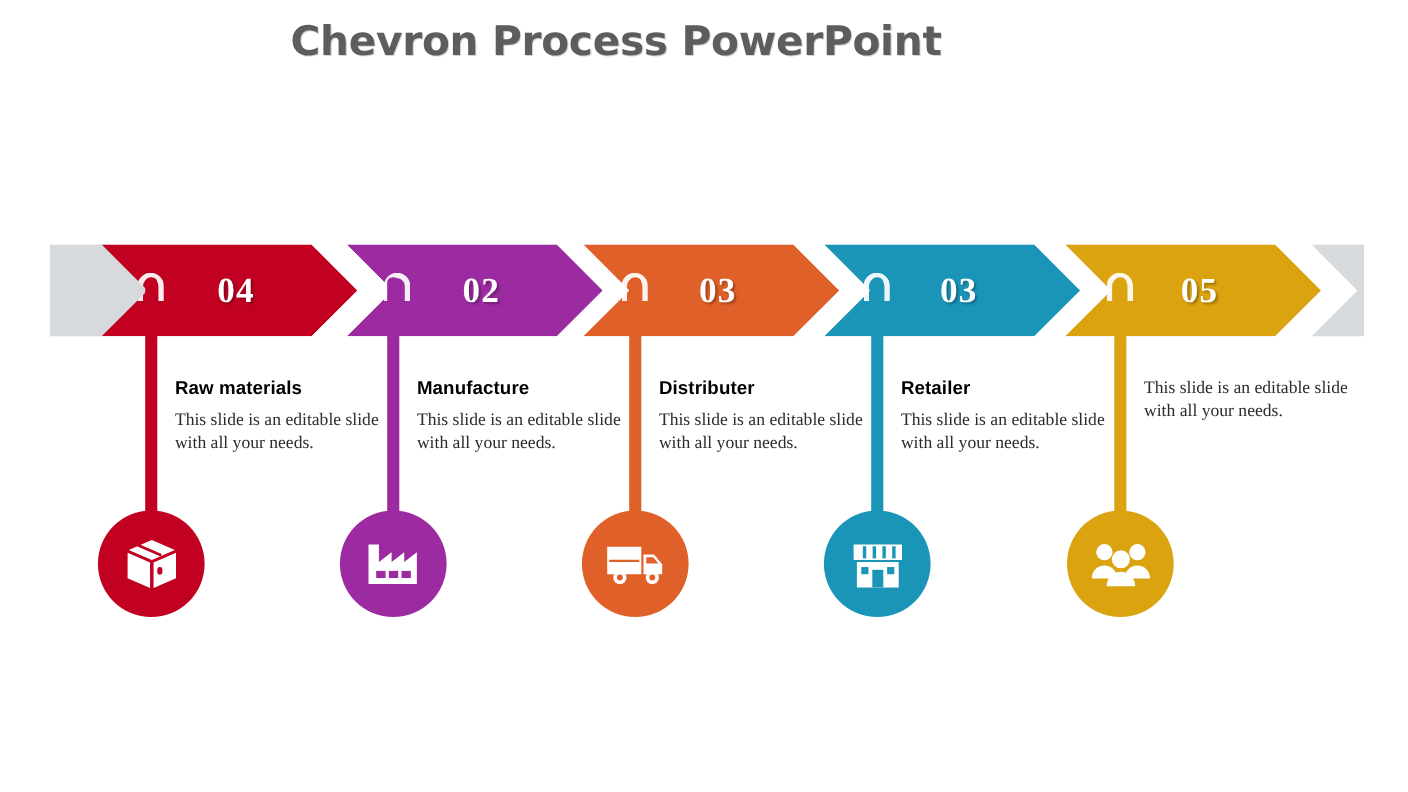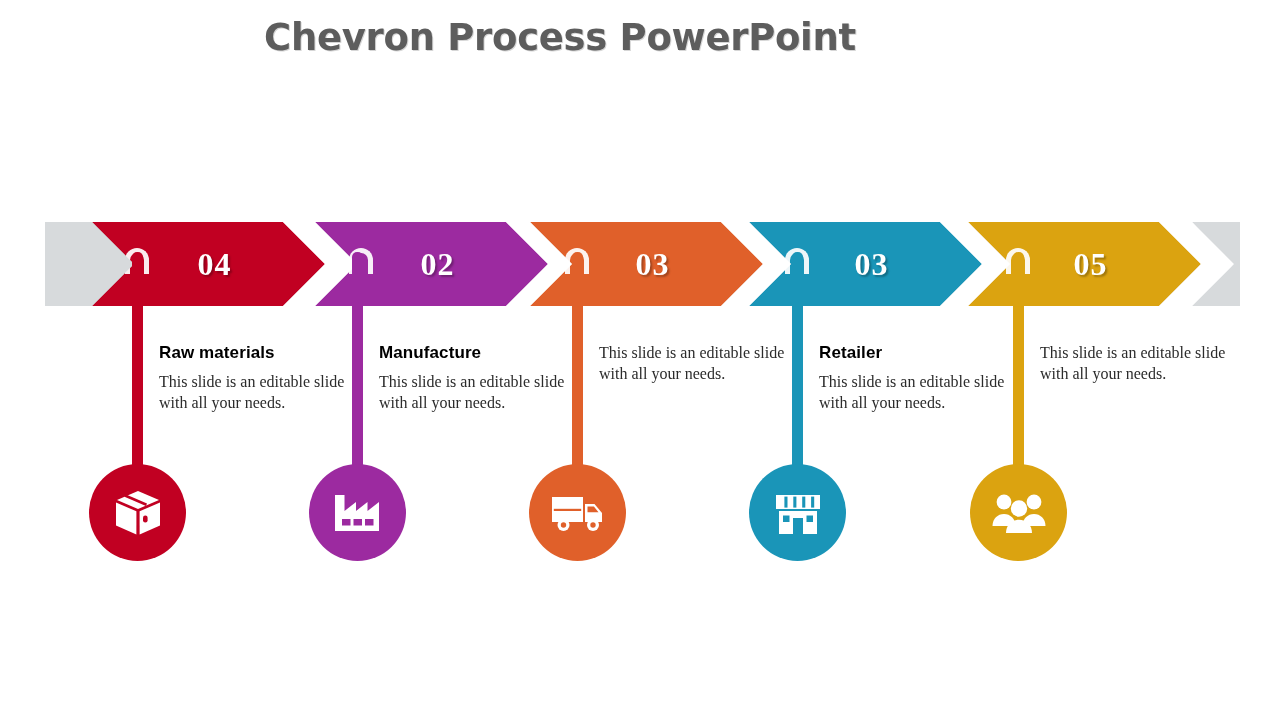--- a/index.html
+++ b/index.html
@@ -166,20 +166,21 @@
         <path fill="#ffffff" d="M4 6 L13.5 6 L13.5 22 L25 13 L25 22 L36.5 13 L36.5 22 L48 13 L48 42 L4 42 Z"></path>
         <g fill="#9c2aa0">
           <rect x="11" y="30" width="8.5" height="6.5"></rect>
           <rect x="22.5" y="30" width="8.5" height="6.5"></rect>
           <rect x="34" y="30" width="8.5" height="6.5"></rect>
         </g>
       </svg>
       </div>
       <div class="connector" style="left: 572px; height: 262px; background: rgb(224, 96, 42);"></div>
       <div class="txt" style="left: 599px; top: 343px;">
+        <h3>Distributer</h3>
         <p>This slide is an editable slide with all your needs.</p>
       </div>
       <div class="circle" style="left: 529px; top: 464px; background: rgb(224, 96, 42);">
         <svg width="56" height="42" viewBox="0 0 56 42">
         <path fill="#ffffff" d="M2 5 h31 v25 h-31 z"></path>
         <path fill="#e0602a" d="M3.8 16.8 h27.4 v2.2 h-27.4 z"></path>
         <path fill="#ffffff" d="M35 12 h9.5 l7.5 9 v9 h-17 z"></path>
         <path fill="#e0602a" d="M37.5 14.6 h6.4 l4.6 5.6 h-11 z"></path>
         <circle cx="13.5" cy="33" r="6" fill="#ffffff"></circle>
         <circle cx="13.5" cy="33" r="2.7" fill="#e0602a"></circle>

